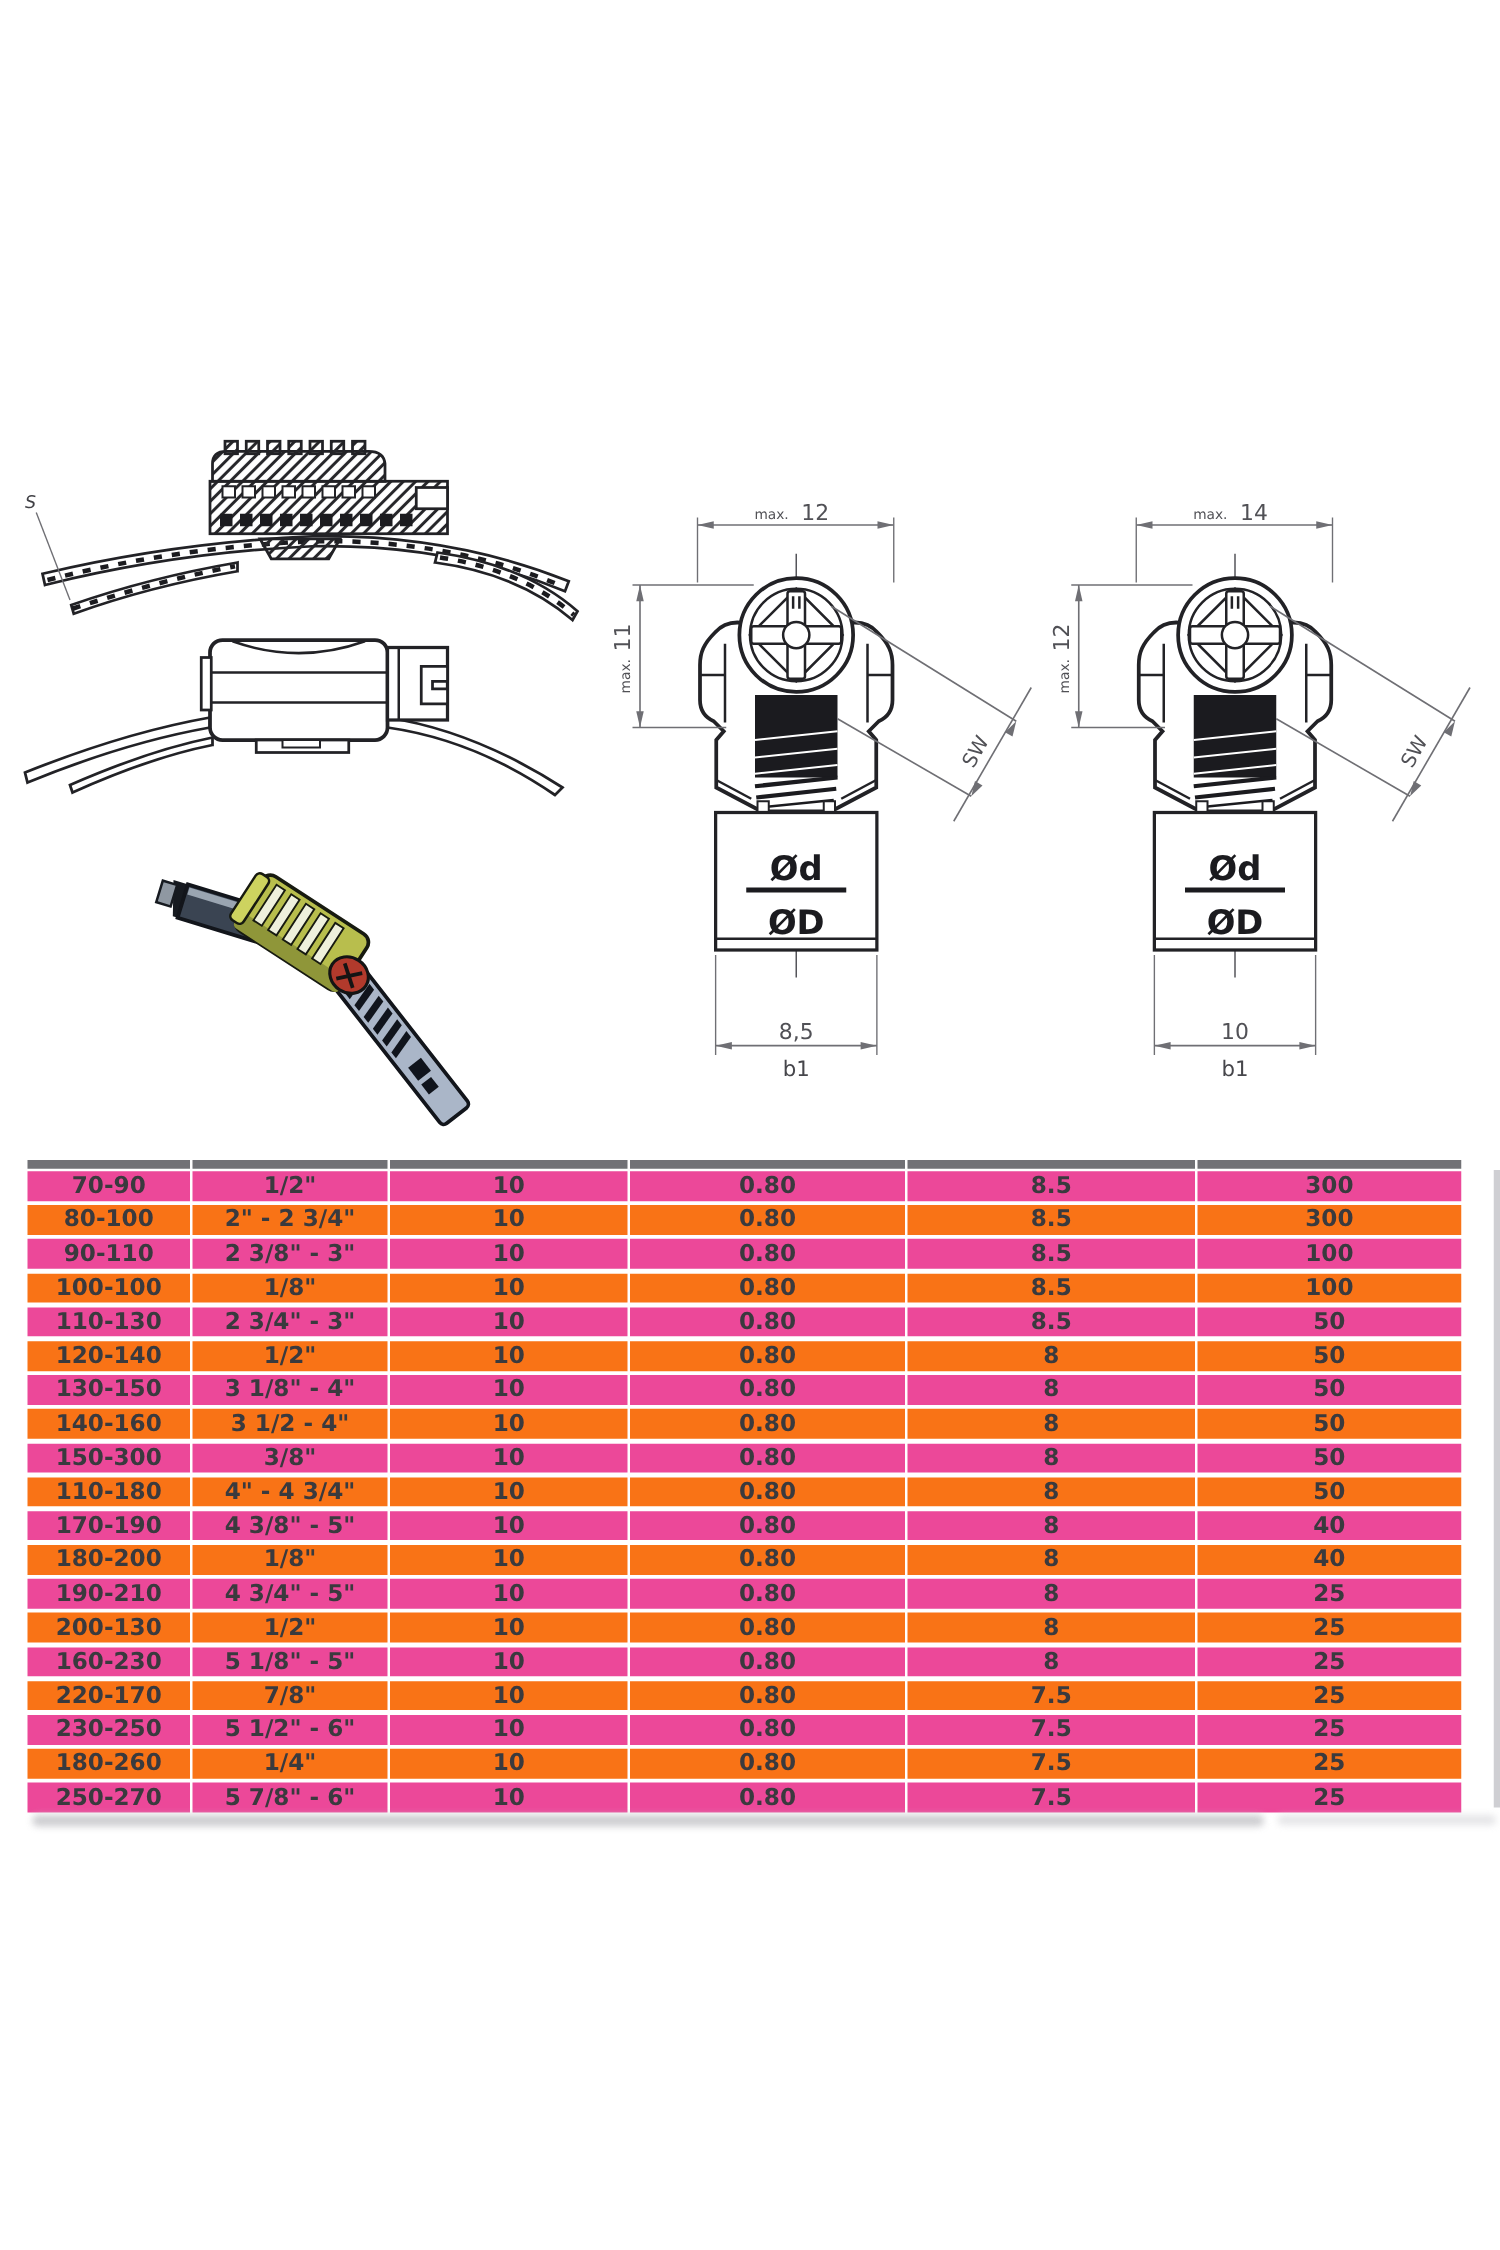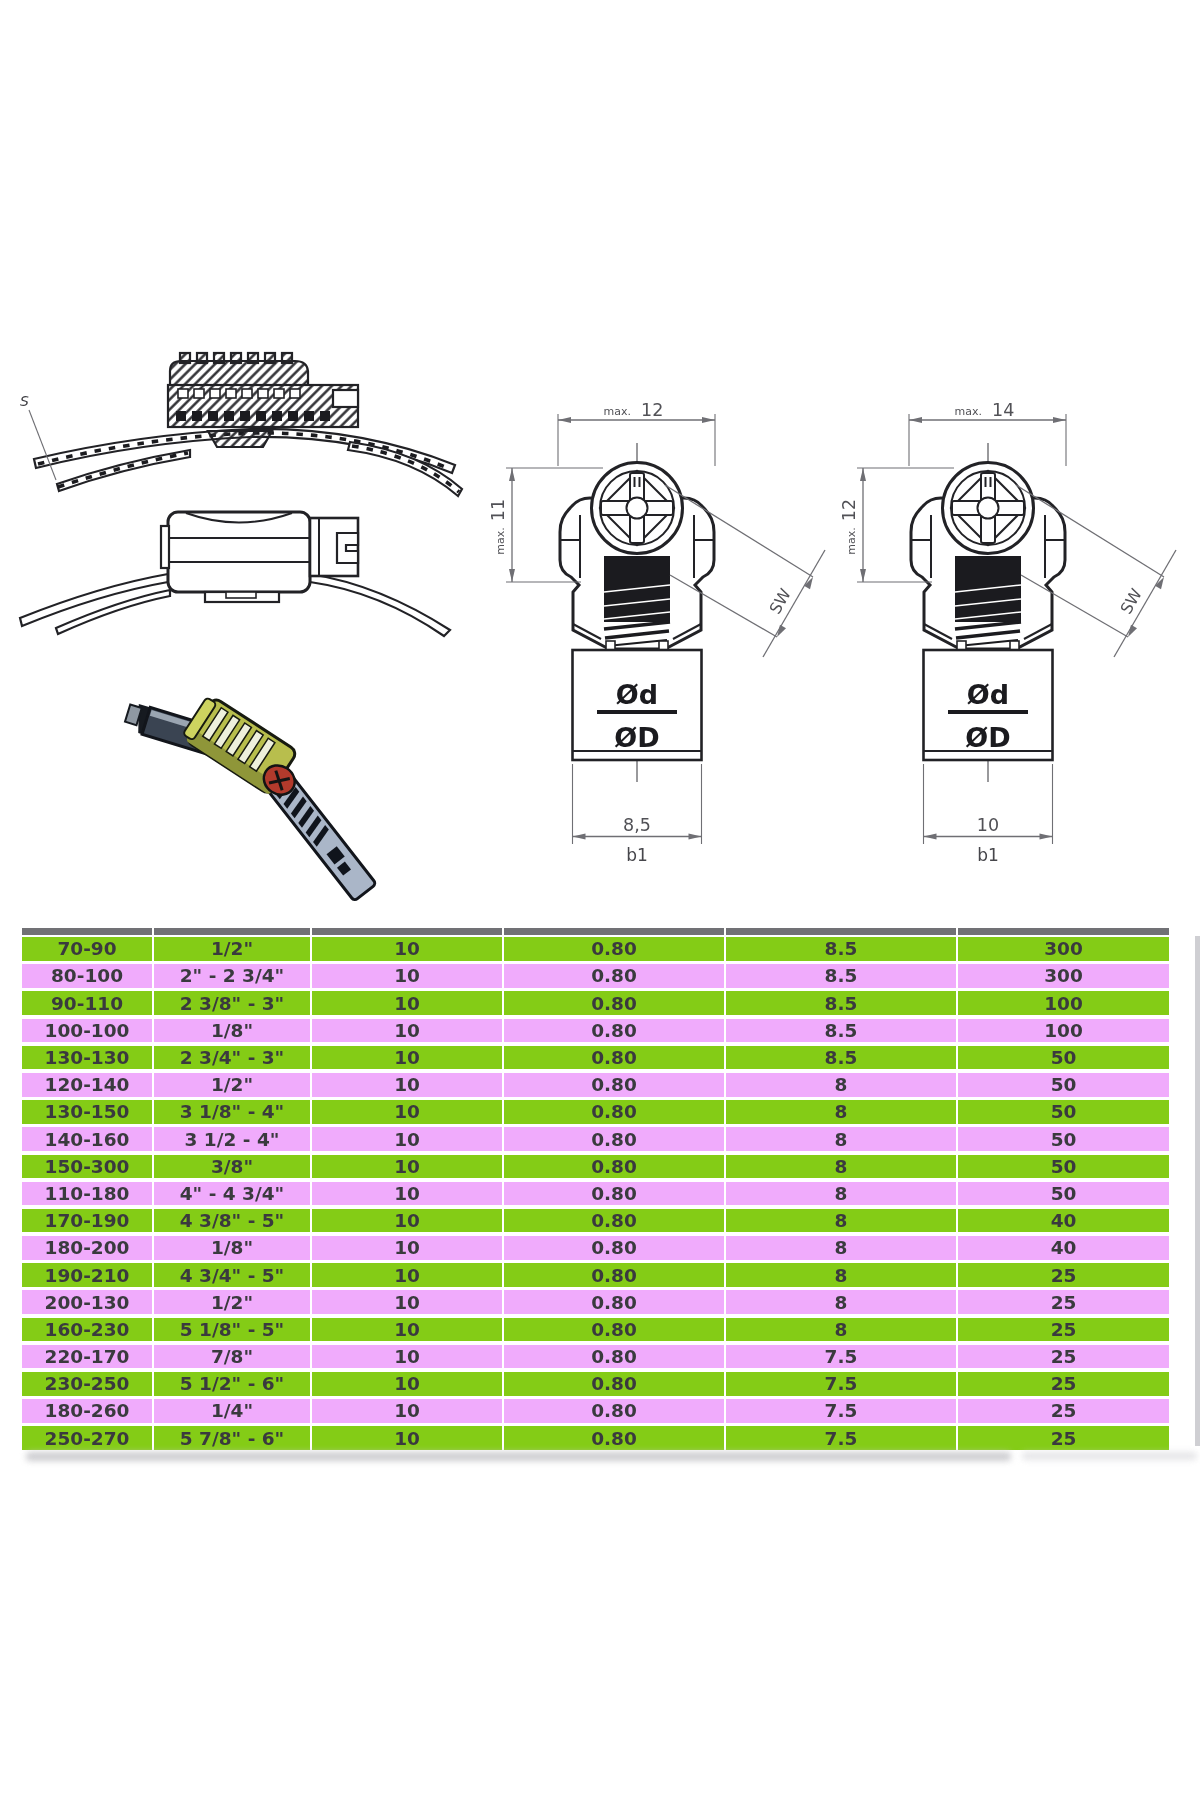--- a/index.html
+++ b/index.html
@@ -26,22 +26,22 @@
   .sw{font-size:16px}
   .diatext{font-size:27px;font-weight:bold;fill:#1b1b1f}
   .b1text{font-size:17px;fill:#46464b}
   .slabel{font-size:14px;font-style:italic;fill:#3f3f44}
   .tablewrap{position:absolute;left:22px;top:928px;width:1149px}
   .t-strip{display:grid;grid-template-columns:130px 156px 190px 220px 230px 211px;gap:2px;height:7px;margin-bottom:2px}
   .t-strip div{background:#717175}
   .t-body{display:grid;grid-auto-rows:23.6px;row-gap:3.6px}
   .t-row{display:grid;grid-template-columns:130px 156px 190px 220px 230px 211px;column-gap:2px}
   .t-row div{display:flex;align-items:center;justify-content:center;font-family:"DejaVu Sans",sans-serif;font-size:18.5px;font-weight:bold;color:#3a3a3e}
-  .t-row.a div{background:#84cc16}
-  .t-row.b div{background:#f0abfc}
+  .t-row.a div{background:#ec4899}
+  .t-row.b div{background:#f97316}
   .t-shadow{position:absolute;left:4px;top:524px;width:985px;height:9px;background:#c4c4c8;filter:blur(3px);border-radius:4px;opacity:.85}
   .t-shadow2{position:absolute;left:1000px;top:524px;width:175px;height:8px;background:#d4d4d8;filter:blur(3px);border-radius:4px;opacity:.6}
   .rightsliver{position:absolute;left:1195px;top:936px;width:5px;height:510px;background:#cfcfd3}
 </style>
 </head>
 <body>
 
 <svg width="1200" height="930" viewBox="0 0 1200 930" style="position:absolute;left:0;top:0">
   <defs>
     <pattern id="hatch" patternUnits="userSpaceOnUse" width="7" height="7" patternTransform="rotate(45)">
@@ -252,21 +252,21 @@
       </div>
       <div class="t-row b">
         <div>100-100</div>
         <div>1/8"</div>
         <div>10</div>
         <div>0.80</div>
         <div>8.5</div>
         <div>100</div>
       </div>
       <div class="t-row a">
-        <div>130-130</div>
+        <div>110-130</div>
         <div>2 3/4" - 3"</div>
         <div>10</div>
         <div>0.80</div>
         <div>8.5</div>
         <div>50</div>
       </div>
       <div class="t-row b">
         <div>120-140</div>
         <div>1/2"</div>
         <div>10</div>

